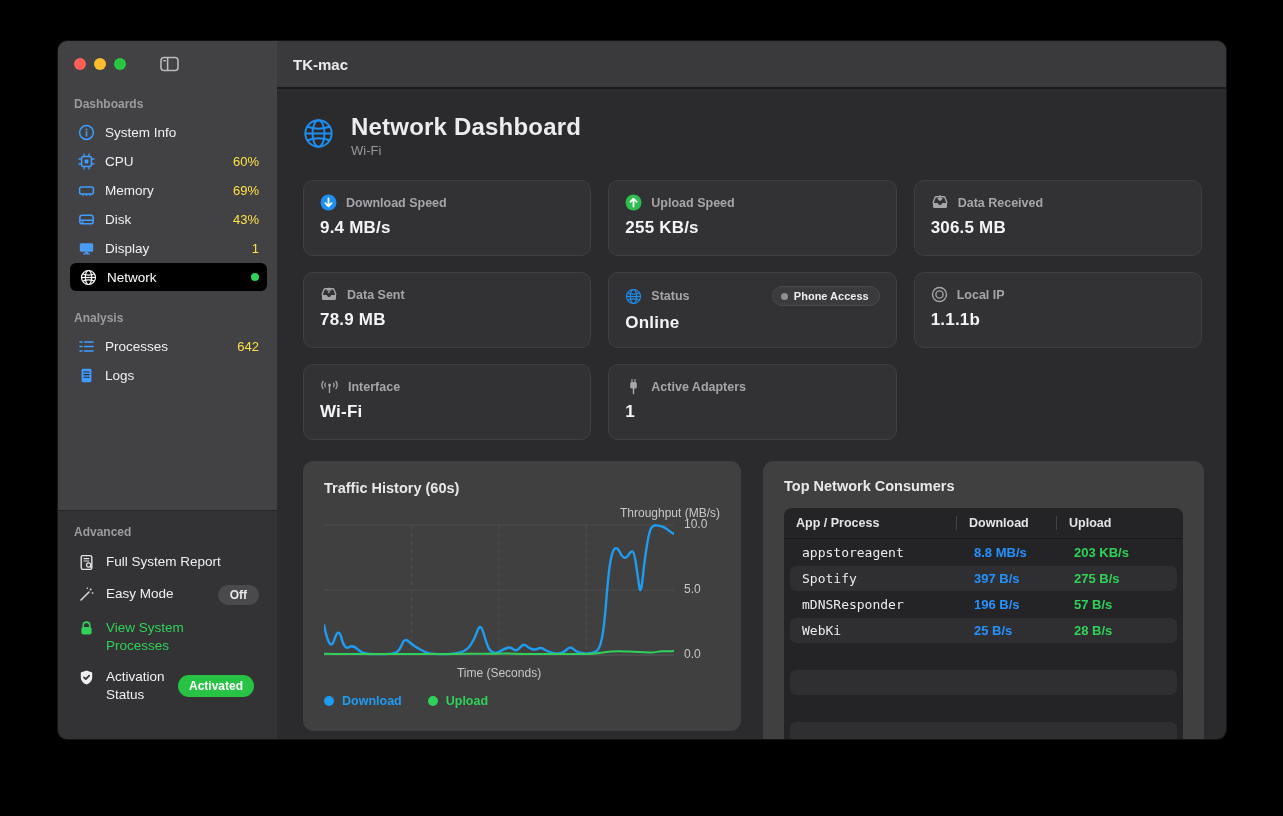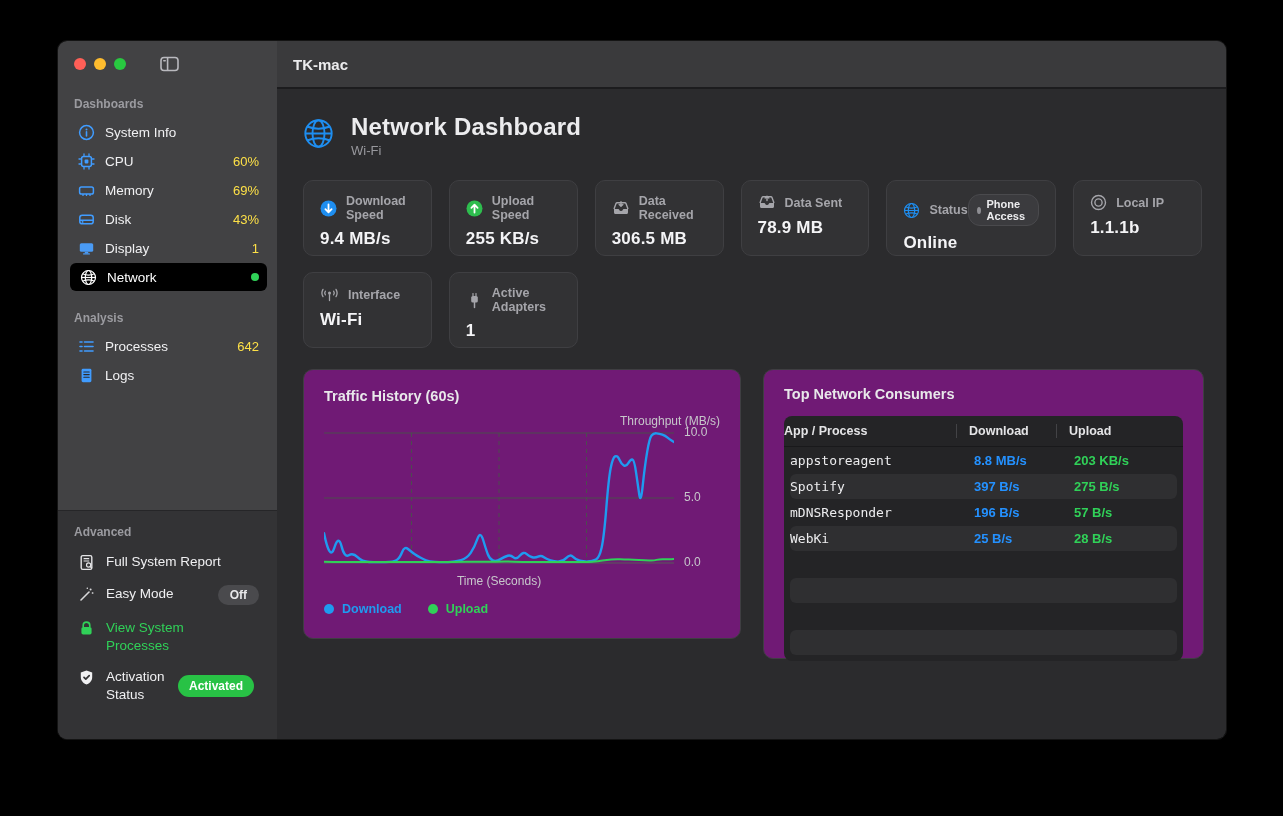--- a/index.html
+++ b/index.html
@@ -40,33 +40,33 @@
   .titlebar { height:48px; flex:none; background:#3a3a3c; border-bottom:2px solid #1c1c1e;
     display:flex; align-items:center; padding:0 16px; }
   .win-title { font-size:15px; font-weight:700; color:#ebebed; }
   .content { flex:1; padding:24px 24px 0 26px; }
 
   .page-header { display:flex; align-items:center; margin-bottom:22px; }
   .page-header .globe-big { margin-right:17px; }
   .page-title { font-size:24px; font-weight:700; color:#ececee; letter-spacing:.2px; }
   .page-subtitle { font-size:13px; color:#98989d; margin-top:2px; }
 
-  .cards { display:grid; grid-template-columns:repeat(6,1fr); column-gap:17px; row-gap:16px; }
+  .cards { display:grid; grid-template-columns:repeat(3,1fr); column-gap:17px; row-gap:16px; }
   .card { background:#323234; border:1px solid #3f3f42; border-radius:10px; height:76px;
     padding:13px 16px; }
   .card-label-row { display:flex; align-items:center; }
   .card-ic { display:flex; align-items:center; margin-right:9px; flex:none; }
   .card-label { font-size:12.5px; font-weight:600; color:#a5a5aa; flex:1; }
   .card-value { font-size:17px; font-weight:700; color:#f4f4f6; margin-top:7px; letter-spacing:.2px; }
   .badge-phone { display:flex; align-items:center; background:#3b3b3e; border:1px solid #4a4a4d;
     border-radius:12px; padding:3px 10px 3px 8px; font-size:11px; font-weight:700; color:#ececee; }
   .badge-phone .dot { width:7px; height:7px; border-radius:50%; background:#8e8e93; margin-right:6px; }
 
   .panels { display:grid; grid-template-columns:438px 441px; gap:22px; margin-top:21px; }
-  .panel { background:#701a75; border:1px solid #3f3f42; border-radius:10px; }
+  .panel { background:#404040; border:1px solid #3f3f42; border-radius:10px; }
   .panel-title { font-size:14.5px; font-weight:700; color:#e8e8ea; }
 
   
   .chart-panel { padding:18px 20px 14px; height:270px; }
   .axis-top { text-align:right; font-size:12px; color:#c7c7cb; margin:10px 0 4px; }
   .plot-row { display:flex; }
   .plot { flex:1; position:relative; height:134px; }
   .plot svg { display:block; width:100%; height:134px; }
   .yticks { width:46px; position:relative; flex:none; }
   .ytick { position:absolute; left:10px; font-size:12px; color:#c7c7cb; }
@@ -76,21 +76,21 @@
   .legend-dot { width:10px; height:10px; border-radius:50%; margin-right:8px; }
 
   
   .consumers-panel { padding:16px 20px 18px; height:290px; }
   .table { background:#242426; border-radius:8px; margin-top:14px; padding-bottom:5px; overflow:hidden; }
   .t-header { display:flex; align-items:center; height:31px; border-bottom:1px solid #19191b; }
   .t-h { font-size:12.5px; font-weight:600; color:#e4e4e6; }
   .t-h.sep { border-left:1px solid #434346; }
   .t-row { display:flex; align-items:center; height:25px; margin:1px 6px; border-radius:6px; }
   .t-row.alt { background:#2f2f31; }
-  .col-name { width:172px; }
+  .col-name { width:172px; padding-left:12px; }
   .col-dl { width:100px; padding-left:12px; }
   .col-ul { flex:1; padding-left:12px; }
   .t-name { font-family:"DejaVu Sans Mono", monospace; font-size:13px; color:#ececee; }
   .t-dl { font-size:13px; font-weight:600; color:#2491ff; }
   .t-ul { font-size:13px; font-weight:600; color:#30d158; }
 </style>
 </head>
 <body>
 
 <div class="window">

